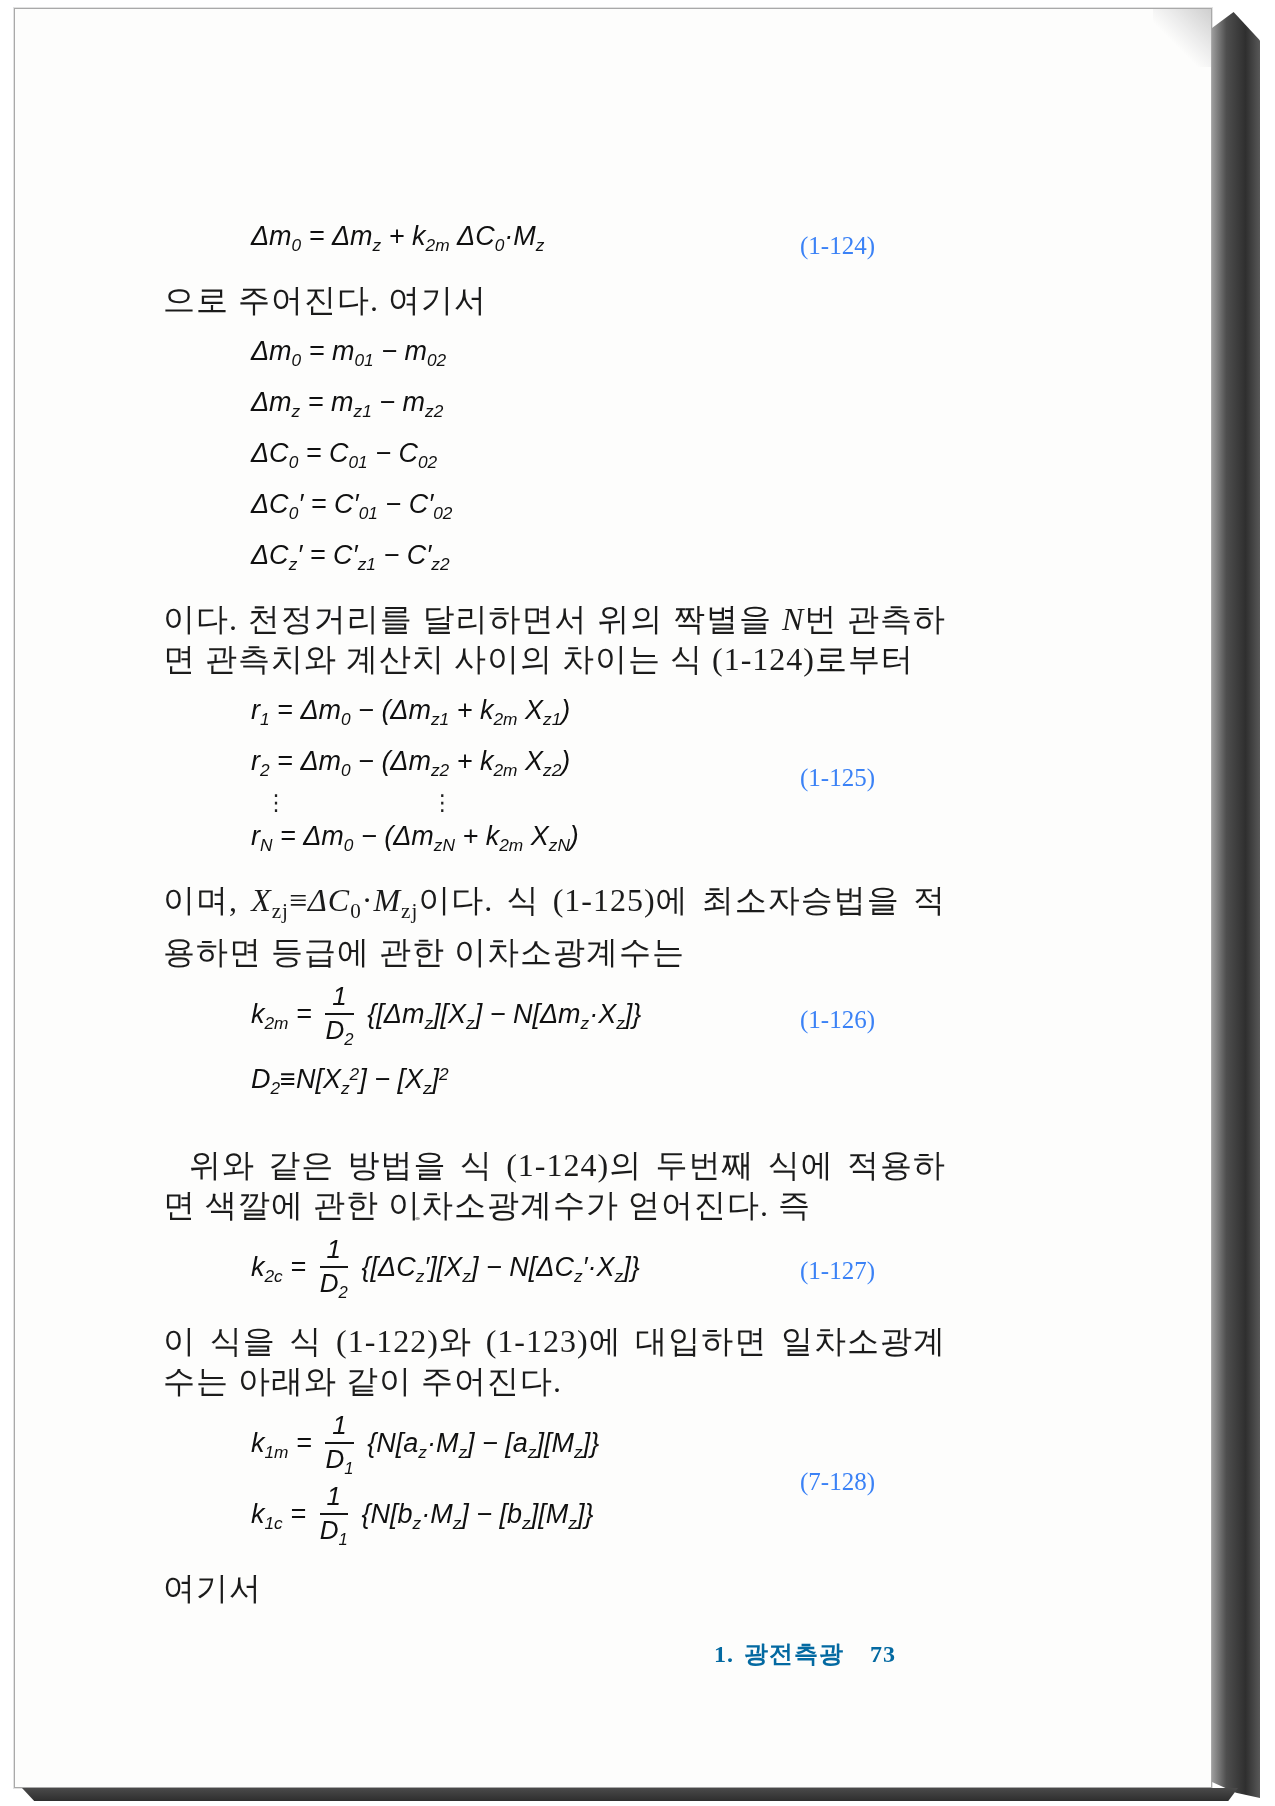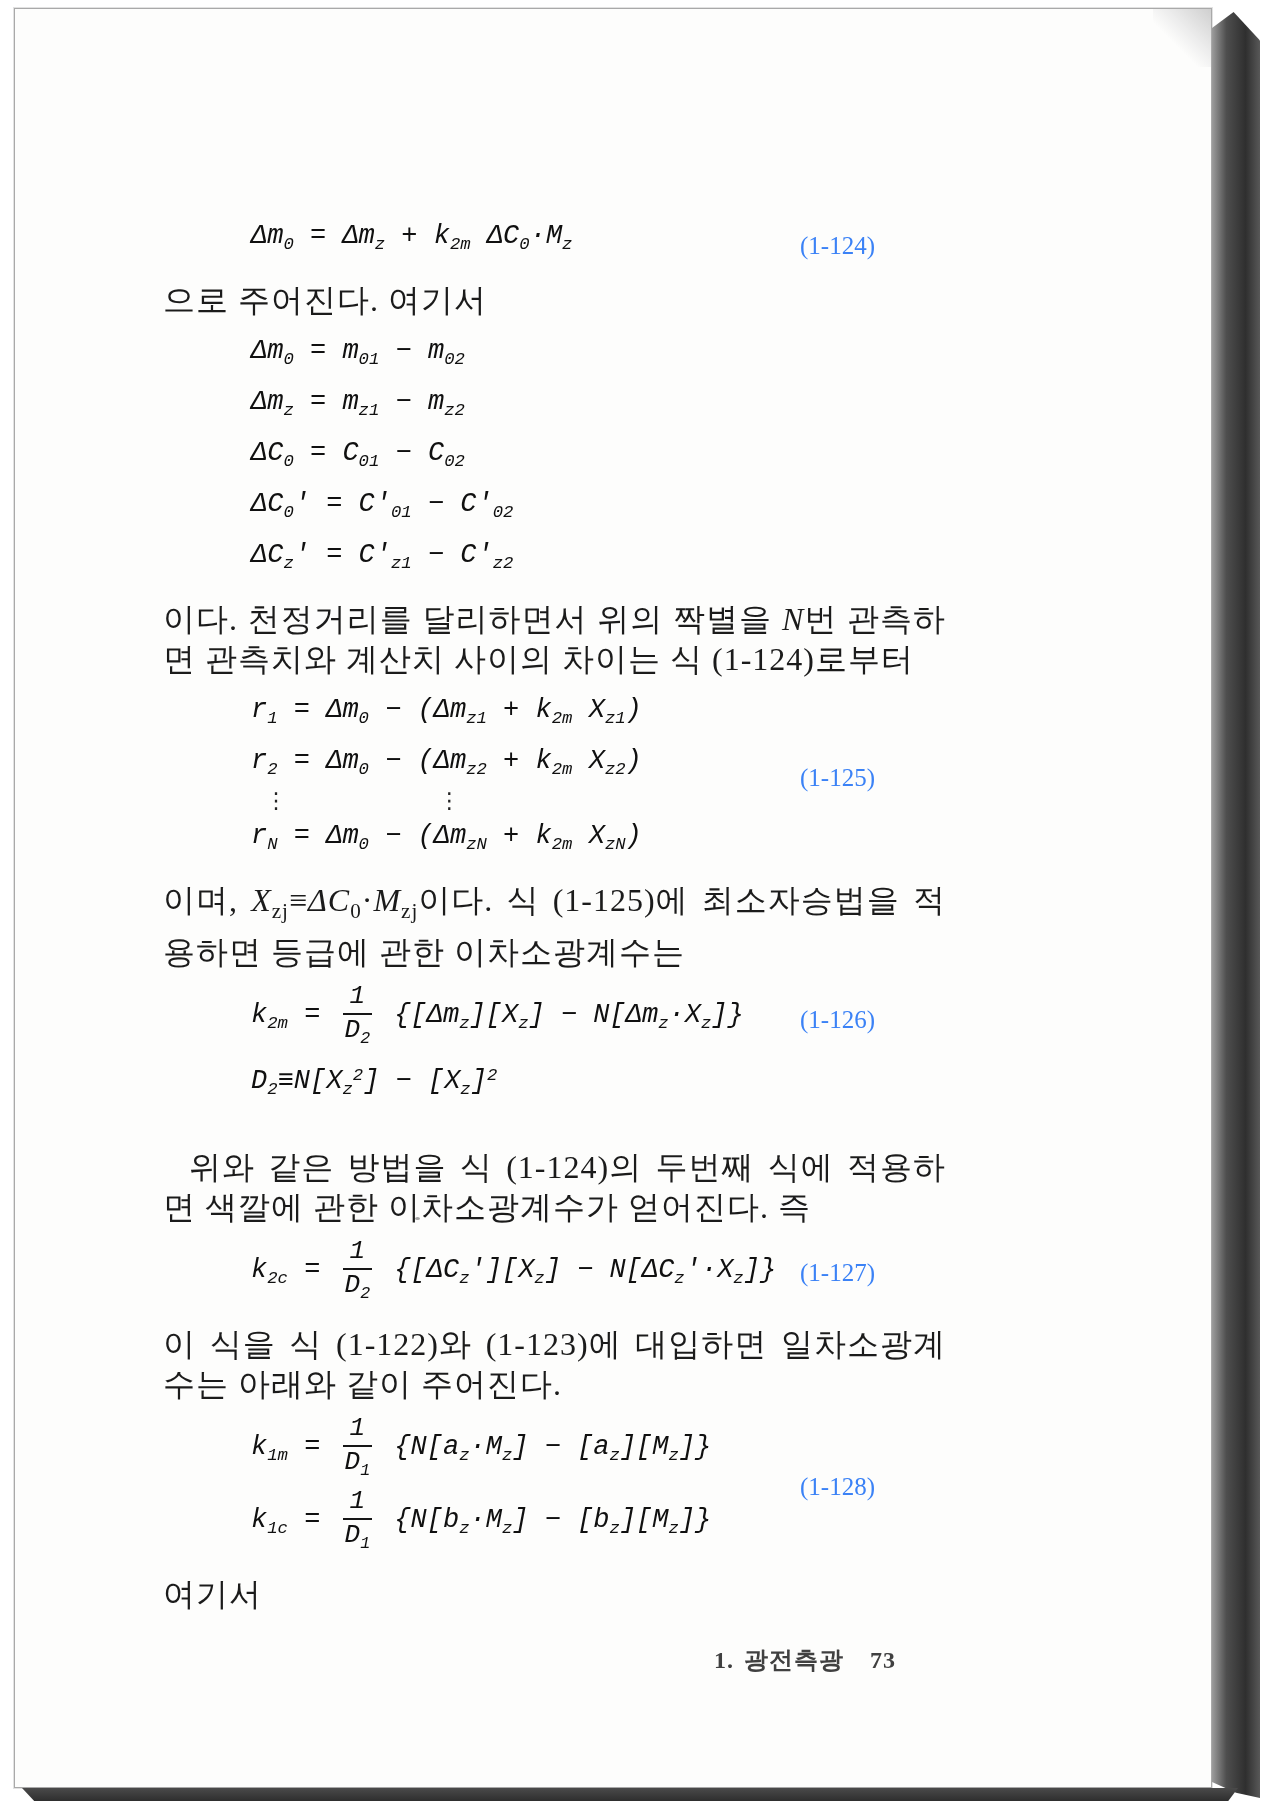--- a/index.html
+++ b/index.html
@@ -58,21 +58,21 @@
   .kr i { font-style:italic; }
   .kr sub { font-size:66%; }
 
   
   .eq-block {
     position:relative;
     padding-left:88px;
     margin:8px 0 14px;
   }
   .eq-line {
-    font-family:Liberation Mono, monospace;
+    font-family:Liberation Sans, sans-serif;
     font-style:italic;
     font-size:27px;
     line-height:42px;
     color:#101010;
     white-space:nowrap;
   }
   .eq-line sub { font-size:64%; vertical-align:-0.35em; font-style:italic; }
   .eq-line sup { font-size:64%; vertical-align:0.45em; font-style:italic; }
   .eq-line.tall { line-height:62px; }
   .frac {
@@ -98,21 +98,21 @@
   .eq-block.tag-line2 .eq-tag { top:auto; bottom:6px; transform:none; }
   .eq-block.tag-line1 .eq-tag { top:24px; transform:none; }
 
   
   .footer {
     margin-top:30px;
     padding-right:50px;
     text-align:right;
     font-family:"Liberation Serif", serif;
     font-weight:700;
-    font-size:24px; color:#404040;
+    font-size:24px; color:#0369a1;
     letter-spacing:1px;
   }
   .footer .chapter { margin-right:10px; }
   .footer .pageno { margin-left:26px; }
 
   
   .speck { position:absolute; background:#8d8d8d; border-radius:50%; opacity:.8; }
   .speck.s1 { left:195px; top:652px; width:4px; height:4px; }
   .speck.s2 { left:400px; top:1208px; width:5px; height:3px; }
 </style>
@@ -167,21 +167,21 @@
     <div class="eq-block">
       <div class="eq-line tall">k<sub>2c</sub> = <span class="frac"><span class="num">1</span><span class="den">D<sub>2</sub></span></span> {[ΔC<sub>z</sub>′][X<sub>z</sub>] − N[ΔC<sub>z</sub>′·X<sub>z</sub>]}</div>
       <span class="eq-tag">(1-127)</span>
     </div>
 
     <p class="kr">이 식을 식 (1-122)와 (1-123)에 대입하면 일차소광계수는 아래와 같이 주어진다.</p>
 
     <div class="eq-block">
       <div class="eq-line tall">k<sub>1m</sub> = <span class="frac"><span class="num">1</span><span class="den">D<sub>1</sub></span></span> {N[a<sub>z</sub>·M<sub>z</sub>] − [a<sub>z</sub>][M<sub>z</sub>]}</div>
       <div class="eq-line tall" style="margin-top:0;">k<sub>1c</sub> = <span class="frac"><span class="num">1</span><span class="den">D<sub>1</sub></span></span> {N[b<sub>z</sub>·M<sub>z</sub>] − [b<sub>z</sub>][M<sub>z</sub>]}</div>
-      <span class="eq-tag">(1-128)</span>
+      <span class="eq-tag">(7-128)</span>
     </div>
 
     <p class="kr">여기서</p>
 
     <div class="footer">
       <span class="chapter">1.</span><span class="title">광전측광</span><span class="pageno">73</span>
     </div>
 
   </div>
 </div>

